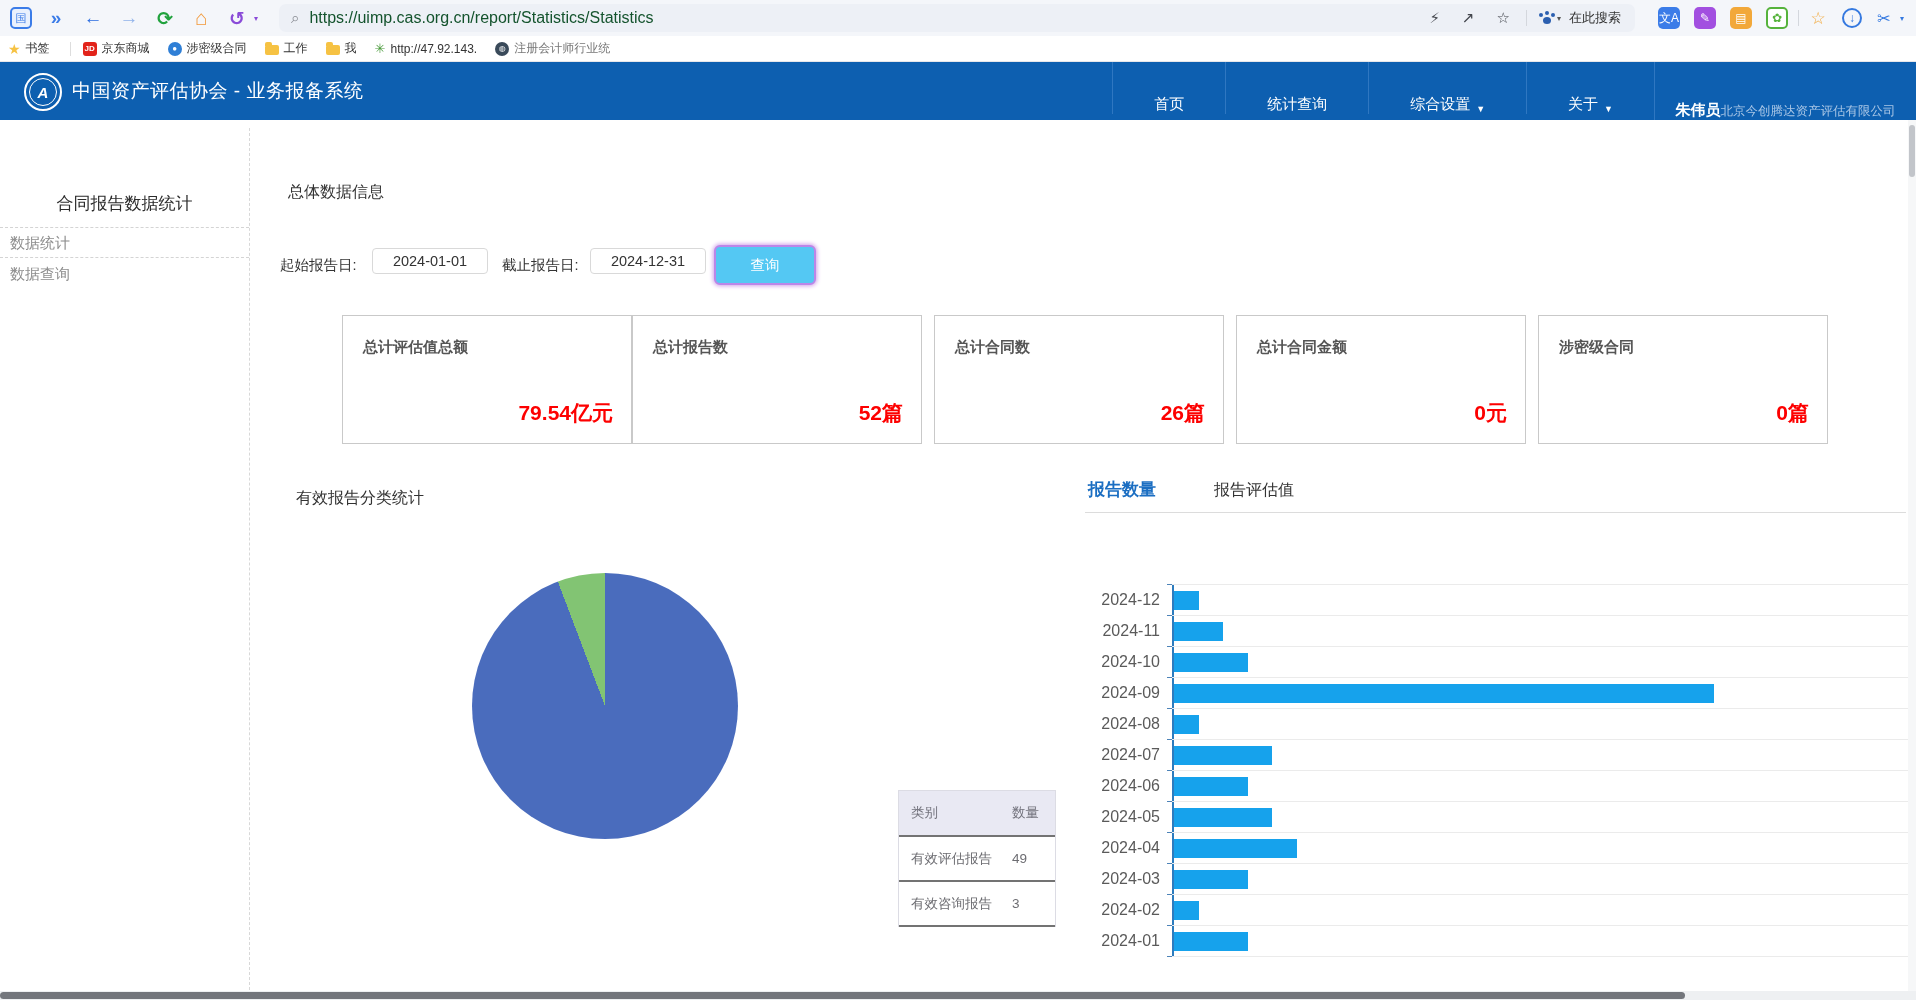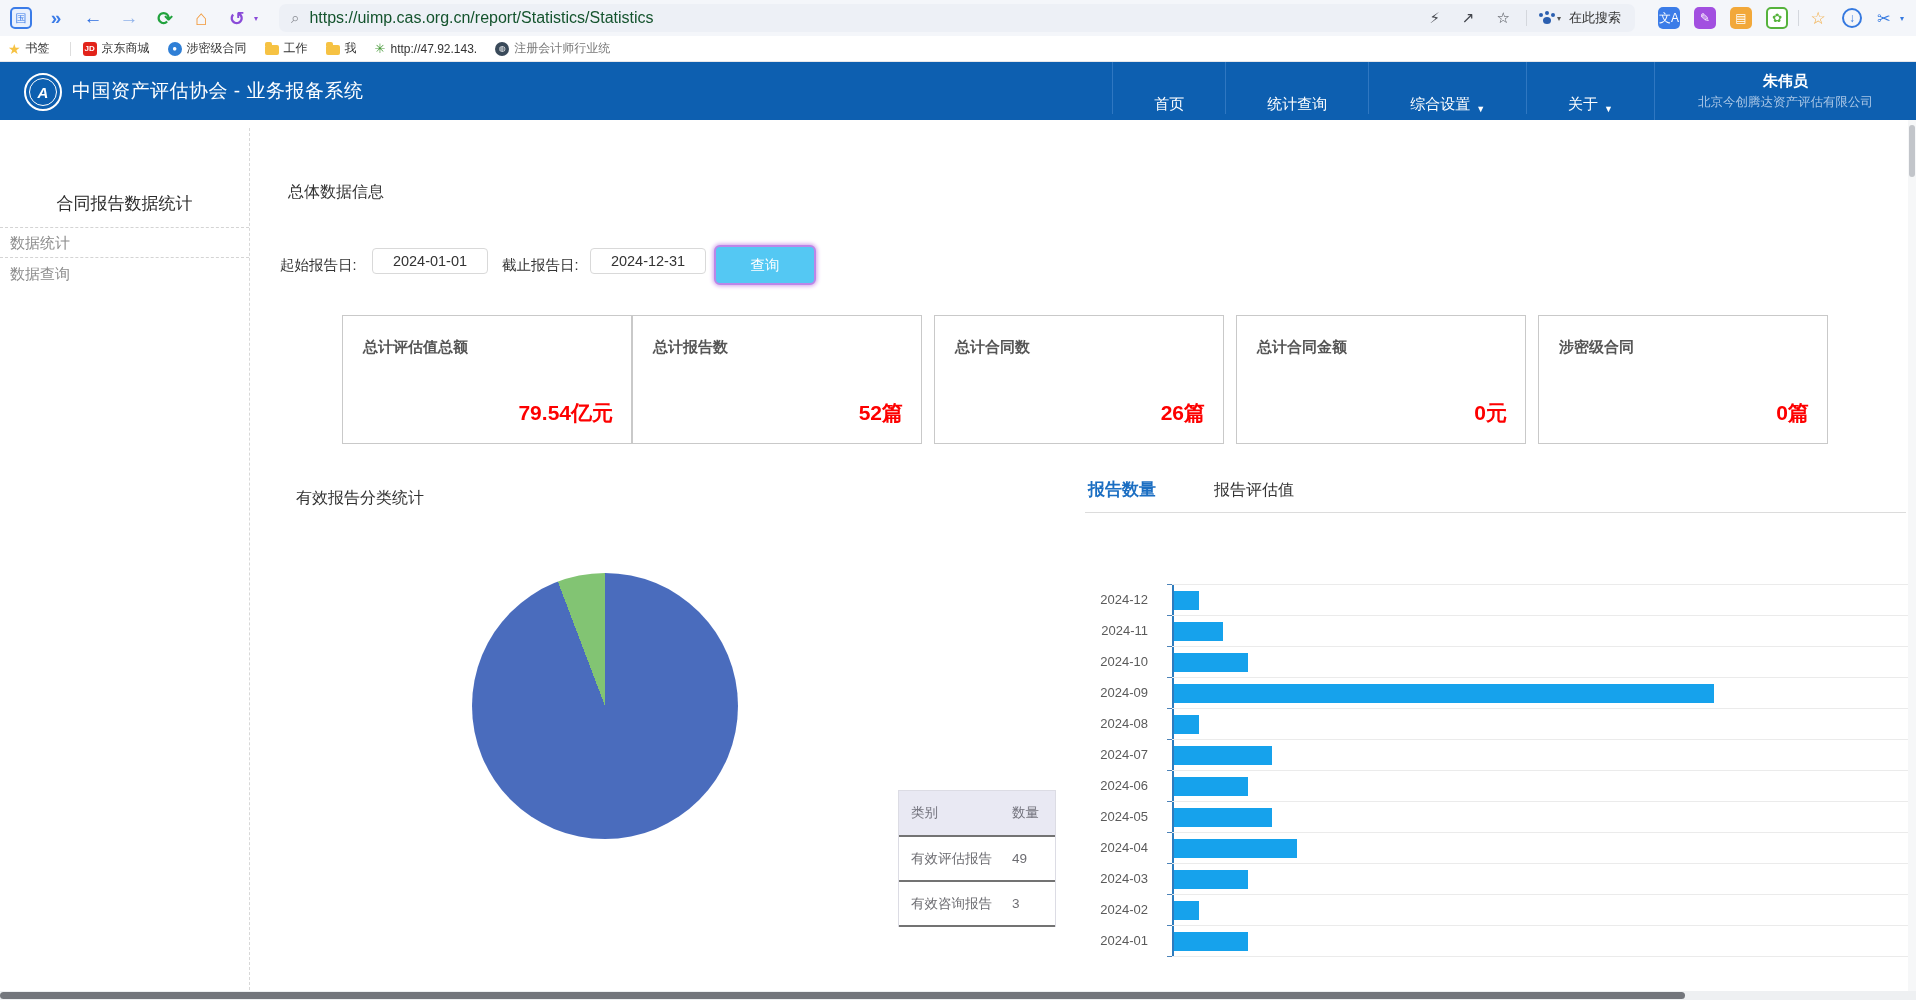--- a/index.html
+++ b/index.html
@@ -43,22 +43,22 @@
   .logo { position:absolute; left:24px; top:11px; width:38px; height:38px; border:2px solid #fff;
           border-radius:50%; display:flex; align-items:center; justify-content:center; }
   .logo-in { width:28px; height:28px; border:1px solid #fff; border-radius:50%; display:flex;
              align-items:center; justify-content:center; font-size:15px; font-style:italic; font-weight:bold; }
   .hdr-title { position:absolute; left:72px; top:0; height:58px; display:flex; align-items:center;
                font-size:19px; letter-spacing:.5px; }
   .hnav { position:absolute; right:0; top:0; height:58px; display:flex; }
   .hnav-item { height:52px; display:flex; align-items:flex-end; padding:0 41px; font-size:15px;
                border-left:1px solid #2f77c1; cursor:pointer; white-space:nowrap; }
   .hnav-caret { font-size:9px; margin-left:6px; }
-  .userblk { width:262px; height:58px; border-left:1px solid #2f77c1; display:flex; flex-direction:column;
-             align-items:center; justify-content:center; cursor:pointer; }
+  .userblk { width:262px; height:58px; border-left:1px solid #2f77c1; display:flex; flex-direction:row;
+             align-items:flex-end; justify-content:center; cursor:pointer; }
   .uname { font-size:15px; font-weight:bold; }
   .ucomp { font-size:12.5px; color:#a9c6e6; margin-top:3px; }
 
   
   .page { position:absolute; left:0; top:120px; width:1916px; height:880px; background:#fff; }
   .sidebar { position:absolute; left:0; top:8px; width:250px; height:862px; border-right:1px dashed #d8d8d8; }
   .side-title { position:absolute; left:0; top:52px; width:249px; height:48px; line-height:48px;
                 text-align:center; font-size:17px; color:#2b2b2b; border-bottom:1px dashed #d4d4d4; }
   .side-item { position:absolute; left:0; width:249px; height:30px; line-height:30px; padding-left:10px;
                font-size:15px; color:#8c8c8c; cursor:pointer; }
@@ -88,21 +88,21 @@
   .mt-c2 { width:43px; }
 
   .tab { position:absolute; cursor:pointer; }
   .tab.active { font-size:17px; font-weight:bold; color:#1b6ec2; }
   .tab.idle { font-size:16px; color:#333; }
   .tab-line { position:absolute; left:1085px; top:392px; width:821px; height:1px; background:#dcdcdc; }
 
   .bar-chart { position:absolute; left:1085px; top:464px; width:825px; }
   .bar-row { display:flex; height:31px; }
   .bar-row.closer { height:0; }
-  .bar-label { width:87px; text-align:right; padding-right:24px; font-size:13px; color:#5a5a5a;
+  .bar-label { width:87px; text-align:right; padding-right:12px; font-size:16px; color:#5a5a5a;
                line-height:31px; }
   .bar-zone { flex:1; border-top:1px solid #ebebeb; position:relative; }
   .bar-zone:before { content:""; position:absolute; left:-5px; top:-1px; width:5px; height:1px;
                      background:#4d83b8; }
   .bar-axis { position:absolute; left:87px; top:0; width:2px; height:373px; background:#2d7cbe; }
   .bar { position:absolute; left:2px; top:6px; height:19px; }
 
   .hscroll { position:absolute; left:0; bottom:0; width:1916px; height:9px; background:#eef0f2; }
   .hthumb { position:absolute; left:0; top:1px; width:1685px; height:7px; background:#73767c;
             border-radius:4px; cursor:pointer; }

